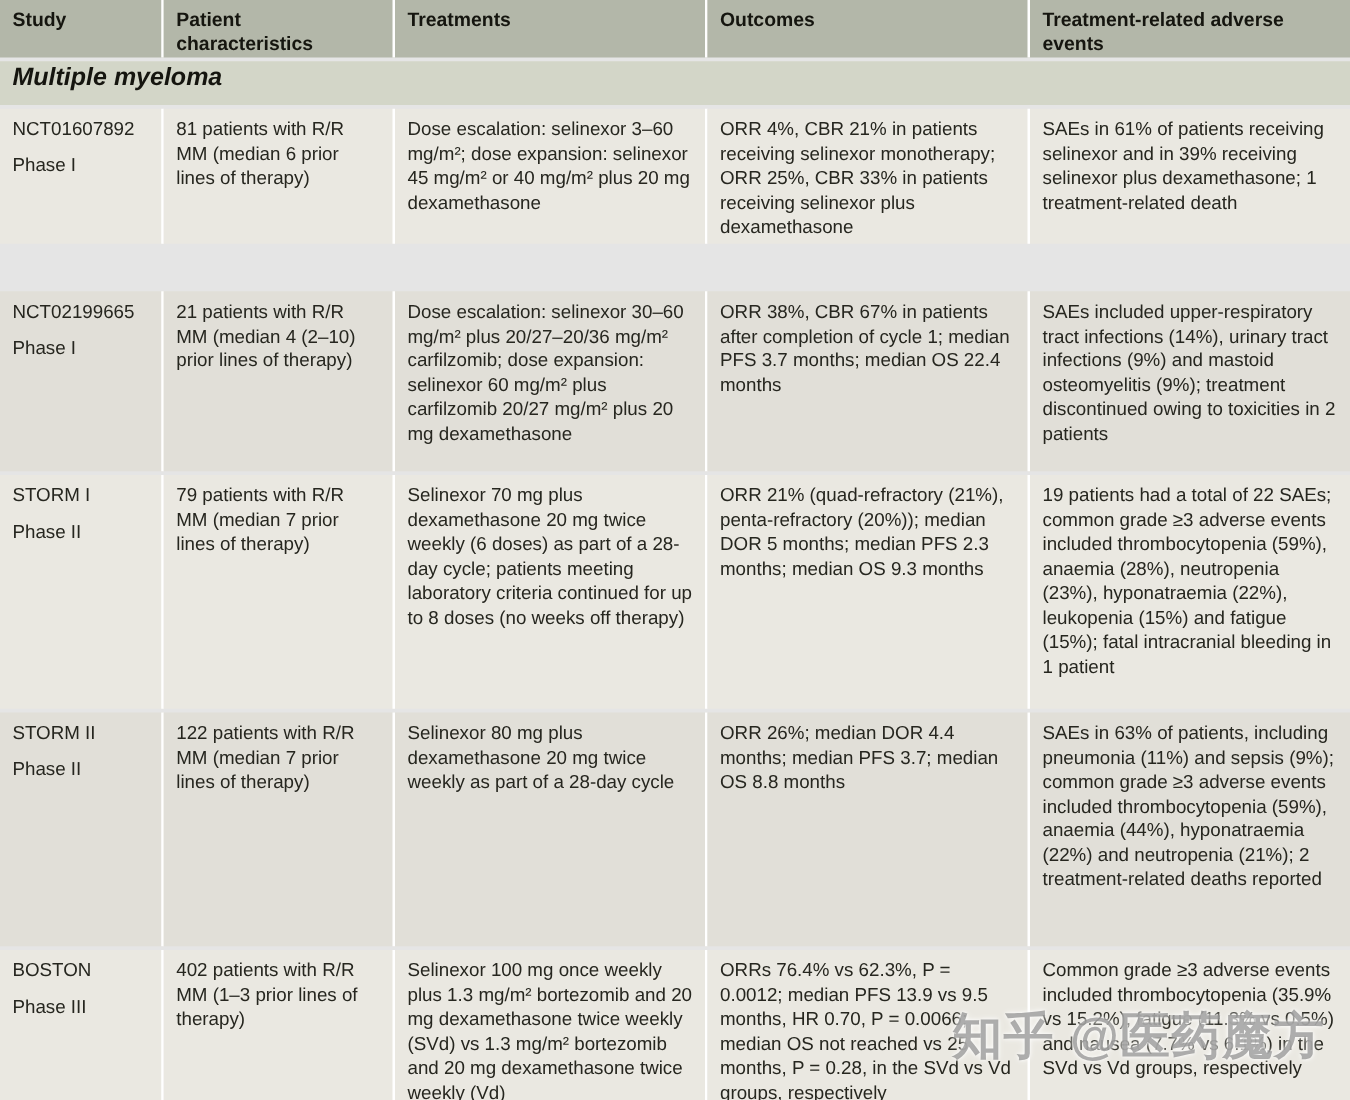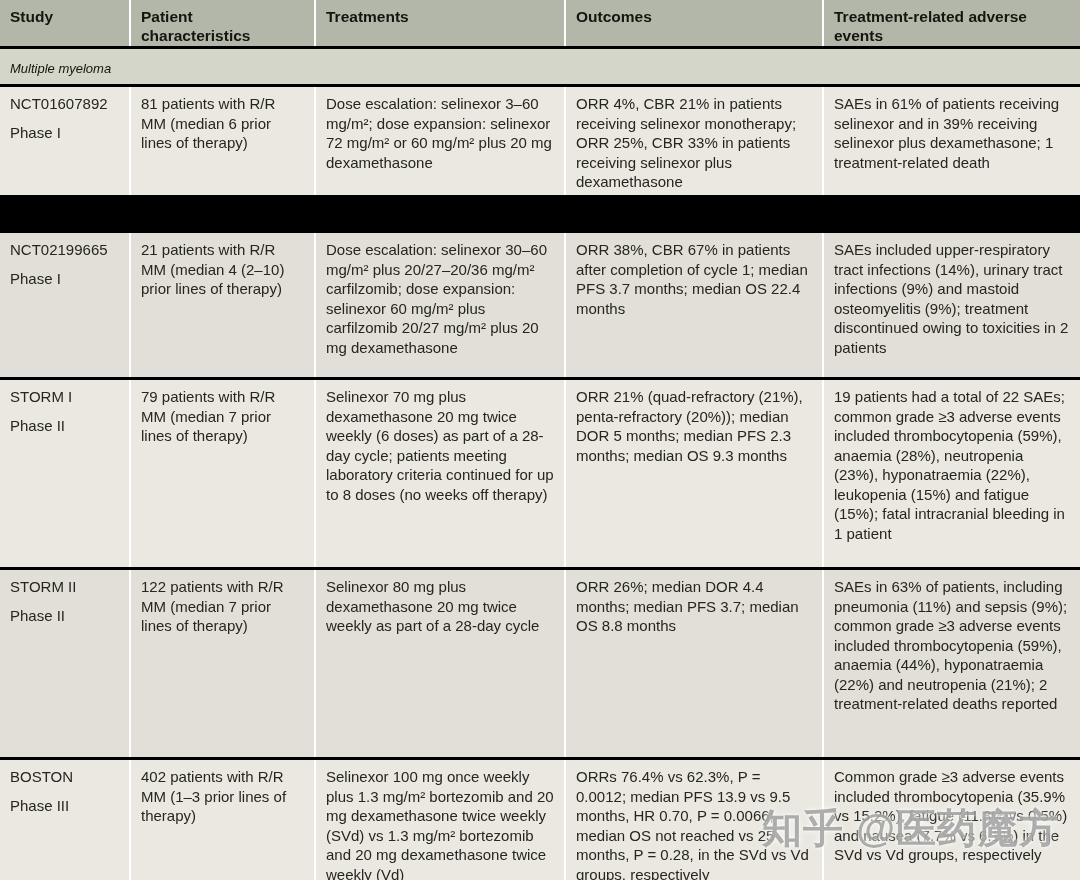--- a/index.html
+++ b/index.html
@@ -8,21 +8,21 @@
     background: #ffffff;
     width: 1080px;
     height: 880px;
     overflow: hidden;
     font-family: "Liberation Sans", sans-serif;
   }
   .table-wrap {
     position: relative;
     width: 1080px;
     height: 880px;
-    background: #000000;
+    background: #e5e5e5;
     display: flex;
     flex-direction: column;
   }
   .trow {
     display: grid;
     grid-template-columns: 131px 185px 250px 258px 256px;
     margin-bottom: 3px;
     flex: 0 0 auto;
   }
   .trow:last-child { margin-bottom: 0; flex: 1 1 auto; }
@@ -43,25 +43,25 @@
     color: #15150f;
     font-weight: bold;
     font-size: 15.5px;
     line-height: 18.5px;
     padding-top: 8px;
   }
   
   .section-row { height: 35px; }
   .section-row .cell {
     background: #d3d6c8;
-    font-weight: normal;
+    font-weight: bold;
     font-style: italic;
-    font-size: 13px;
+    font-size: 20px;
     color: #15150f;
-    padding-top: 10px;
+    padding-top: 4px;
   }
   
   .row-a .cell { background: #eae8e1; }
   .row-b .cell { background: #e1dfd8; }
   .r1 { height: 108px; }
   .r2 { height: 144px; margin-top: 35px; }
   .r3 { height: 187px; }
   .r4 { height: 187px; }
   .study-name { margin-bottom: 9px; }
   .watermark {
@@ -93,21 +93,21 @@
   <div class="trow section-row">
     <div class="cell" style="grid-column: 1 / span 5;">Multiple myeloma</div>
   </div>
 
   <div class="trow row-a r1">
     <div class="cell">
       <div class="study-name">NCT01607892</div>
       <div>Phase I</div>
     </div>
     <div class="cell">81 patients with R/R MM (median 6 prior lines of therapy)</div>
-    <div class="cell">Dose escalation: selinexor 3–60 mg/m²; dose expansion: selinexor 72 mg/m² or 60 mg/m² plus 20 mg dexamethasone</div>
+    <div class="cell">Dose escalation: selinexor 3–60 mg/m²; dose expansion: selinexor 45 mg/m² or 40 mg/m² plus 20 mg dexamethasone</div>
     <div class="cell">ORR 4%, CBR 21% in patients receiving selinexor monotherapy; ORR 25%, CBR 33% in patients receiving selinexor plus dexamethasone</div>
     <div class="cell">SAEs in 61% of patients receiving selinexor and in 39% receiving selinexor plus dexamethasone; 1 treatment-related death</div>
   </div>
 
   <div class="trow row-b r2">
     <div class="cell">
       <div class="study-name">NCT02199665</div>
       <div>Phase I</div>
     </div>
     <div class="cell">21 patients with R/R MM (median 4 (2–10) prior lines of therapy)</div>

